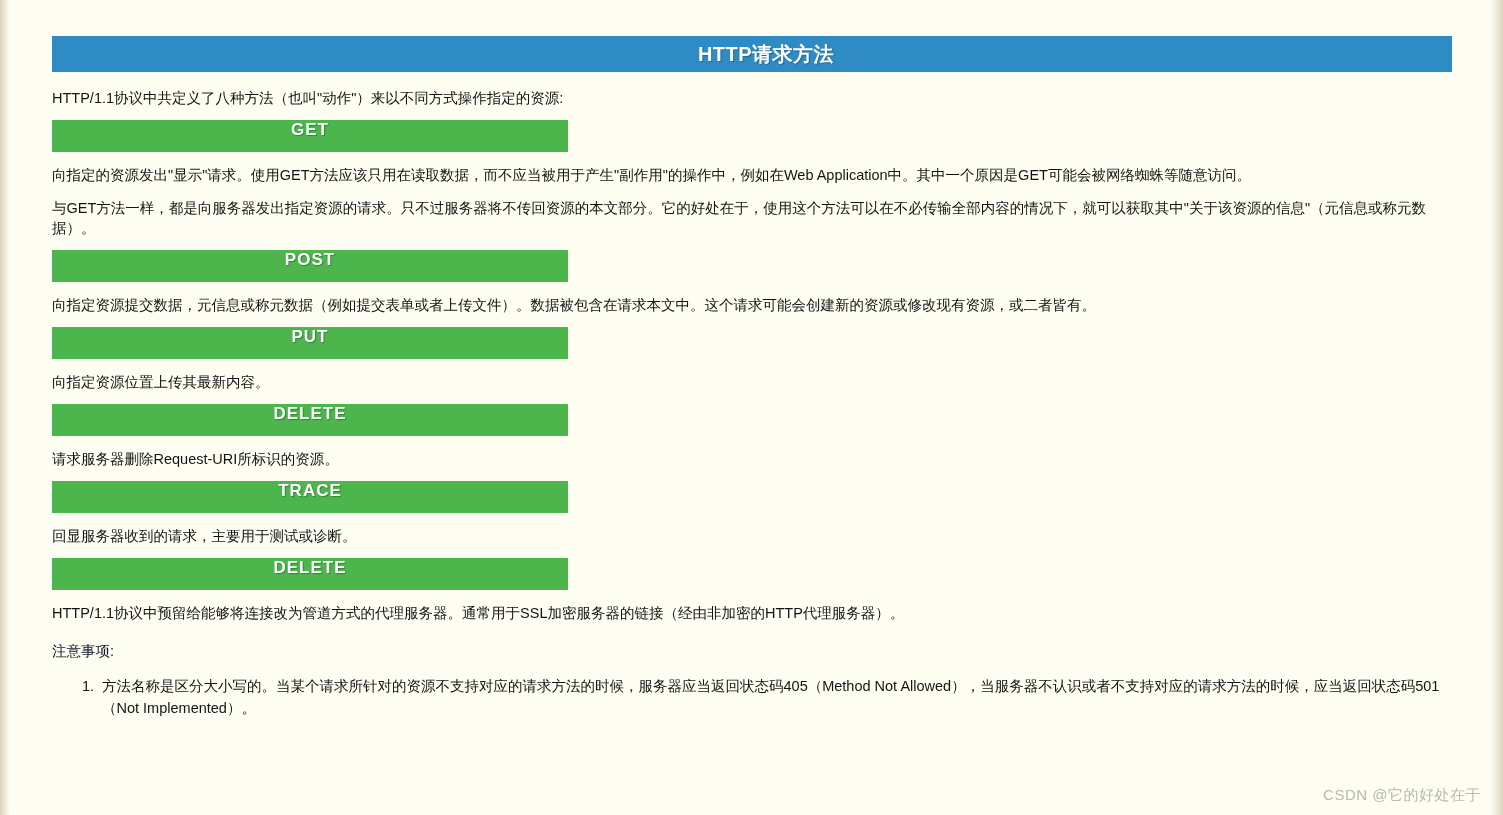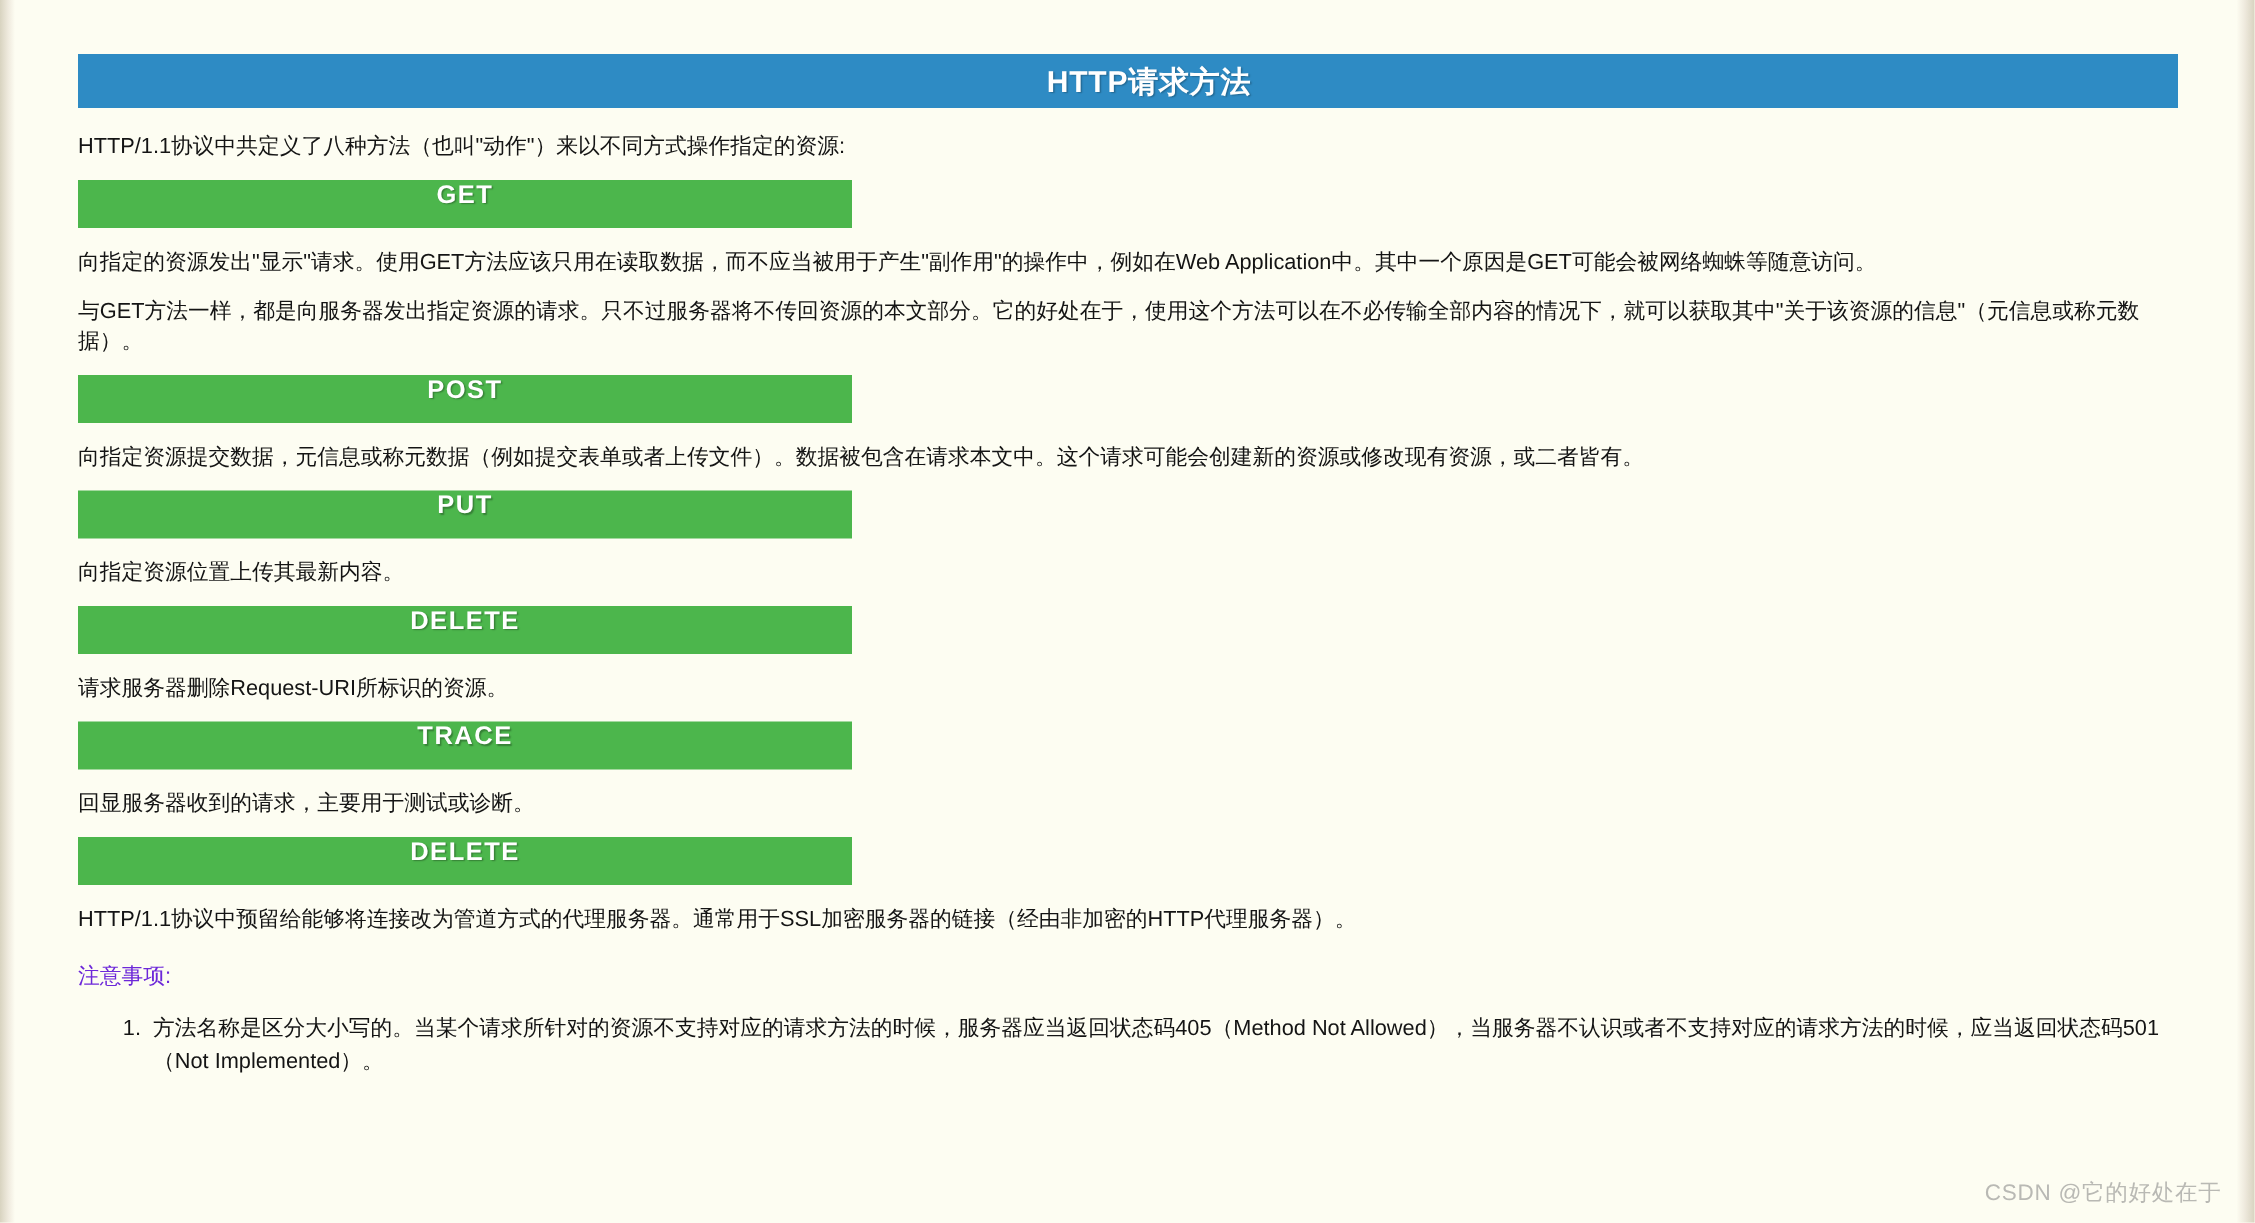--- a/index.html
+++ b/index.html
@@ -72,21 +72,21 @@
   .method-desc {
     font-size: 14.5px;
     line-height: 20px;
     margin-top: 13px;
     color: #141414;
   }
   .notes-title {
     font-size: 14.5px;
     line-height: 20px;
     margin-top: 18px;
-    color: #6d28d9;
+    color: #0f172a;
   }
   ol.notes {
     margin: 14px 0 0 0;
     padding-left: 46px;
     font-size: 14.5px;
     line-height: 22px;
     color: #141414;
   }
   ol.notes li {
     margin-bottom: 12px;

